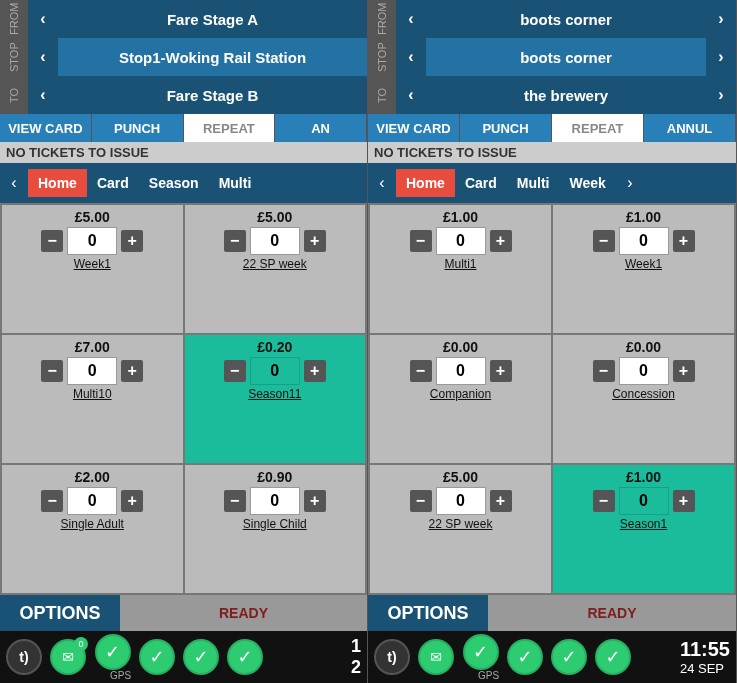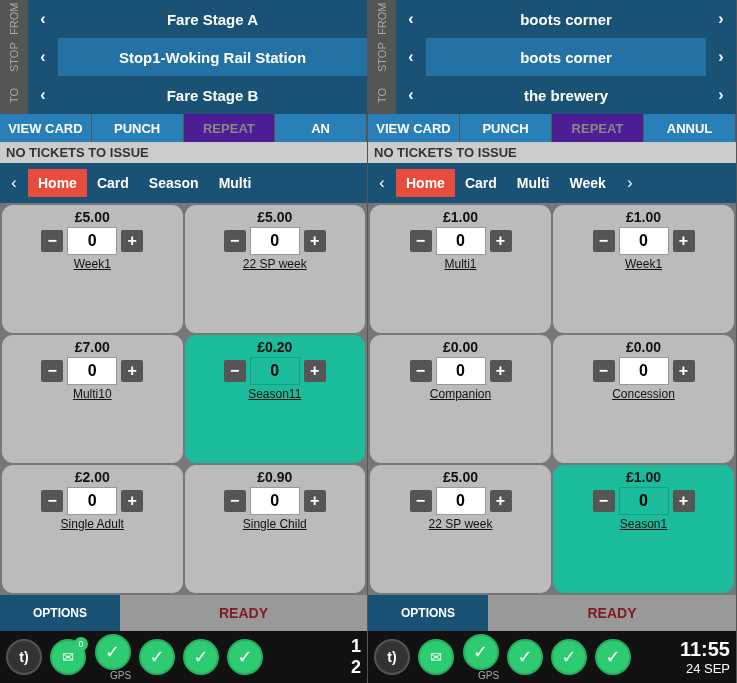--- a/index.html
+++ b/index.html
@@ -92,21 +92,21 @@
       cursor: pointer;
       border-right: 1px solid #555;
     }
 
     .action-btn.active {
       background: #2980b9;
     }
 
     .action-btn.dim {
       color: #888;
-      background: #4c1d95;
+      background: #ffffff;
     }
 
     
     .no-tickets {
       background: #ccc;
       color: #333;
       font-size: 13px;
       padding: 3px 6px;
       font-weight: bold;
     }
@@ -152,21 +152,20 @@
       padding: 2px;
     }
 
     .ticket-cell {
       background: #bbb;
       display: flex;
       flex-direction: column;
       align-items: center;
       padding: 4px 2px;
       gap: 2px;
-      border-radius: 11px;
     }
 
     .ticket-cell.highlight {
       background: #1abc9c;
     }
 
     .ticket-price {
       font-size: 14px;
       font-weight: bold;
       color: #111;
@@ -222,21 +221,21 @@
       background: #1a5276;
       height: 36px;
     }
 
     .options-btn {
       width: 120px;
       display: flex;
       align-items: center;
       justify-content: center;
       color: white;
-      font-size: 12px;
+      font-size: 18px;
       font-weight: bold;
       cursor: pointer;
     }
 
     .ready-area {
       flex: 1;
       display: flex;
       align-items: center;
       justify-content: center;
       background: #999;
@@ -301,21 +300,20 @@
 
     .status-col {
       display: flex;
       flex-direction: column;
       align-items: center;
     }
 
     .time-display {
       margin-left: auto;
       color: white;
-      text-align: right;
     }
 
     .time-big {
       font-size: 20px;
       font-weight: bold;
     }
 
     .time-date {
       font-size: 13px;
     }

